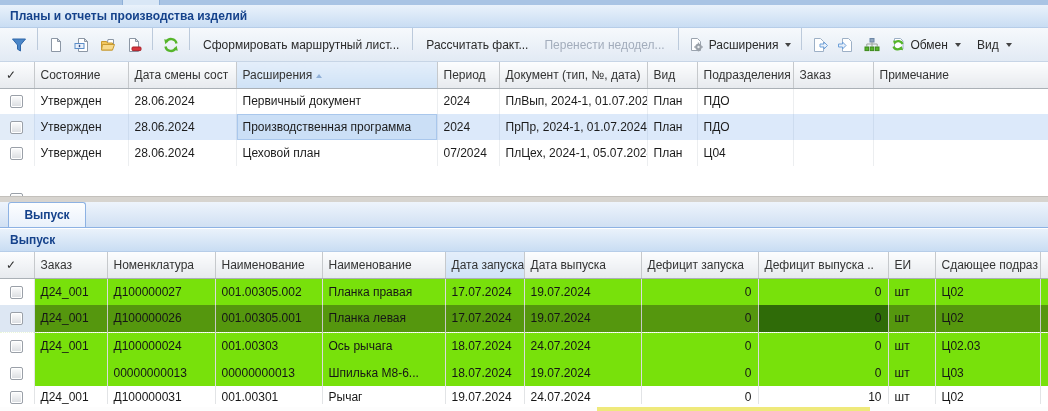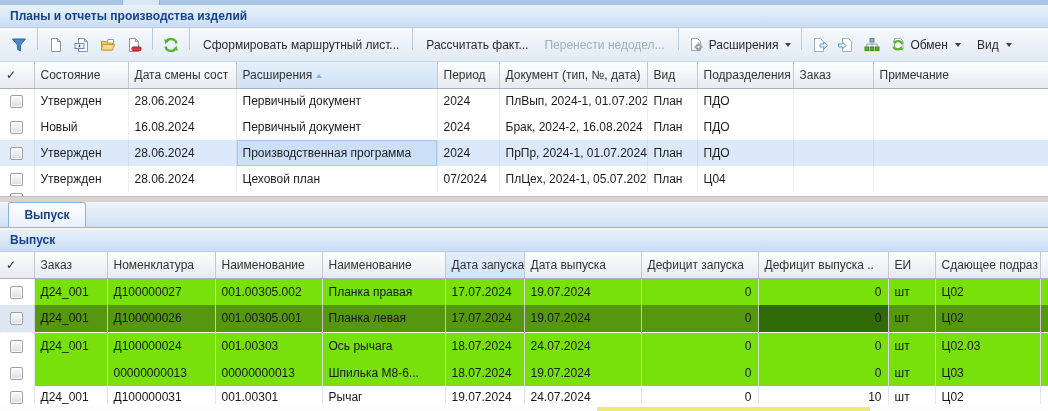--- a/index.html
+++ b/index.html
@@ -232,32 +232,20 @@
         </tr>
       </thead>
       <tbody>
         <tr>
           <td class="cbcol"><span class="cb"></span></td>
           <td>Утвержден</td>
             <td>28.06.2024</td>
             <td>Первичный документ</td>
             <td>2024</td>
             <td>ПлВып, 2024-1, 01.07.2024</td>
-            <td>План</td>
-            <td>ПДО</td>
-            <td></td>
-            <td></td>
-        </tr>
-        <tr>
-          <td class="cbcol"><span class="cb"></span></td>
-          <td>Новый</td>
-            <td>16.08.2024</td>
-            <td>Первичный документ</td>
-            <td>2024</td>
-            <td>Брак, 2024-2, 16.08.2024</td>
             <td>План</td>
             <td>ПДО</td>
             <td></td>
             <td></td>
         </tr>
         <tr class="selected">
           <td class="cbcol"><span class="cb"></span></td>
           <td>Утвержден</td>
             <td>28.06.2024</td>
             <td class="focus-cell">Производственная программа</td>

